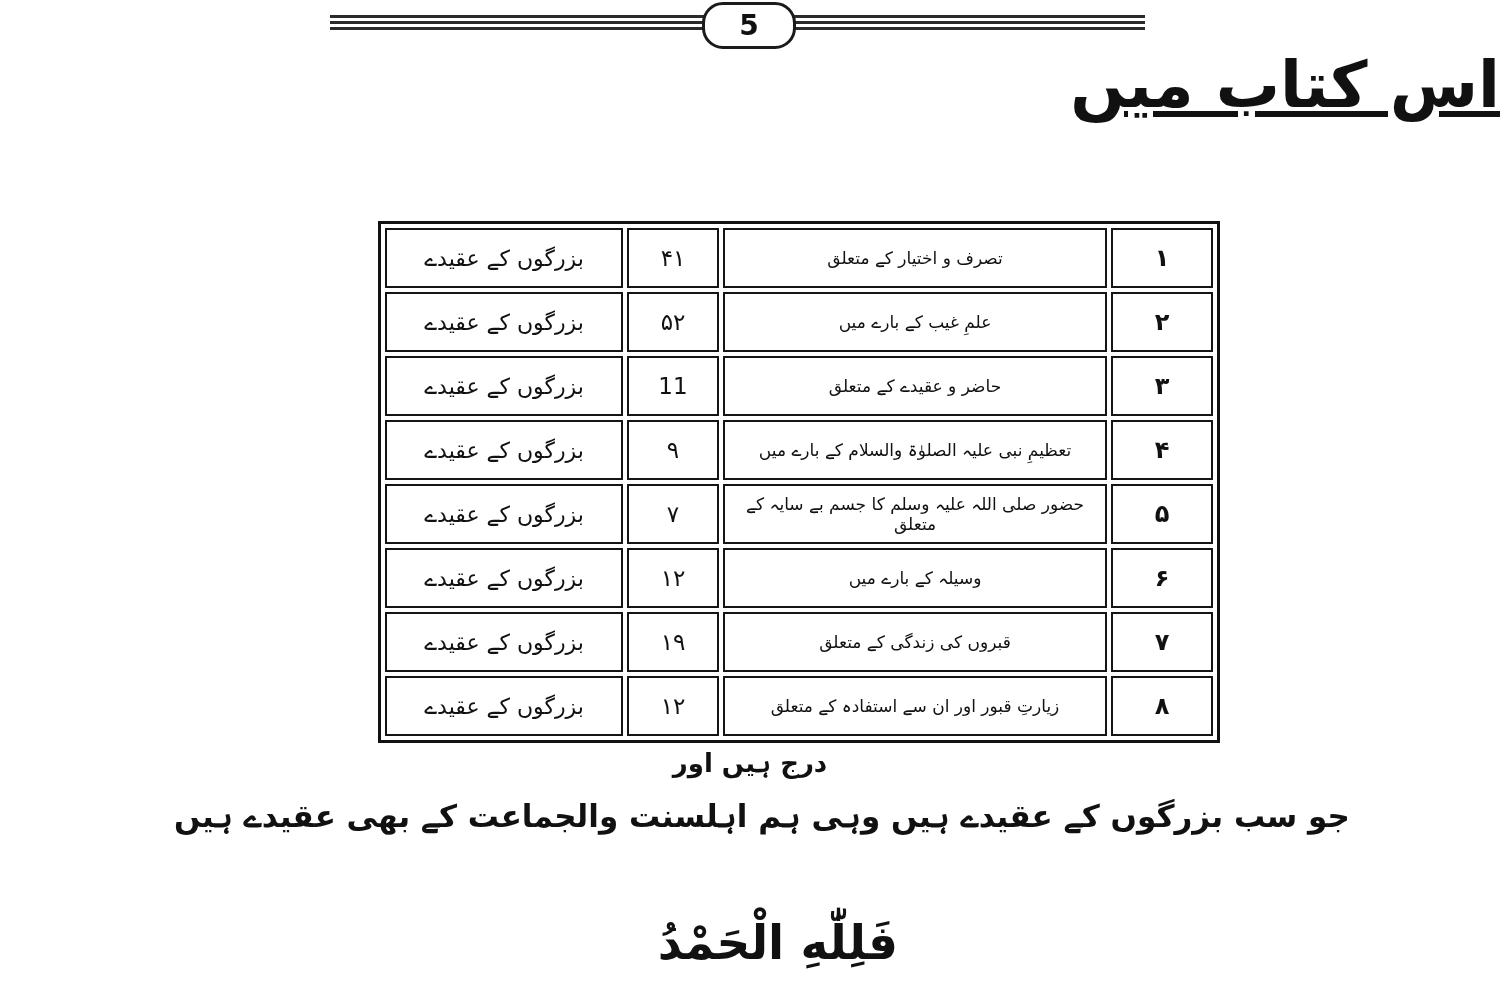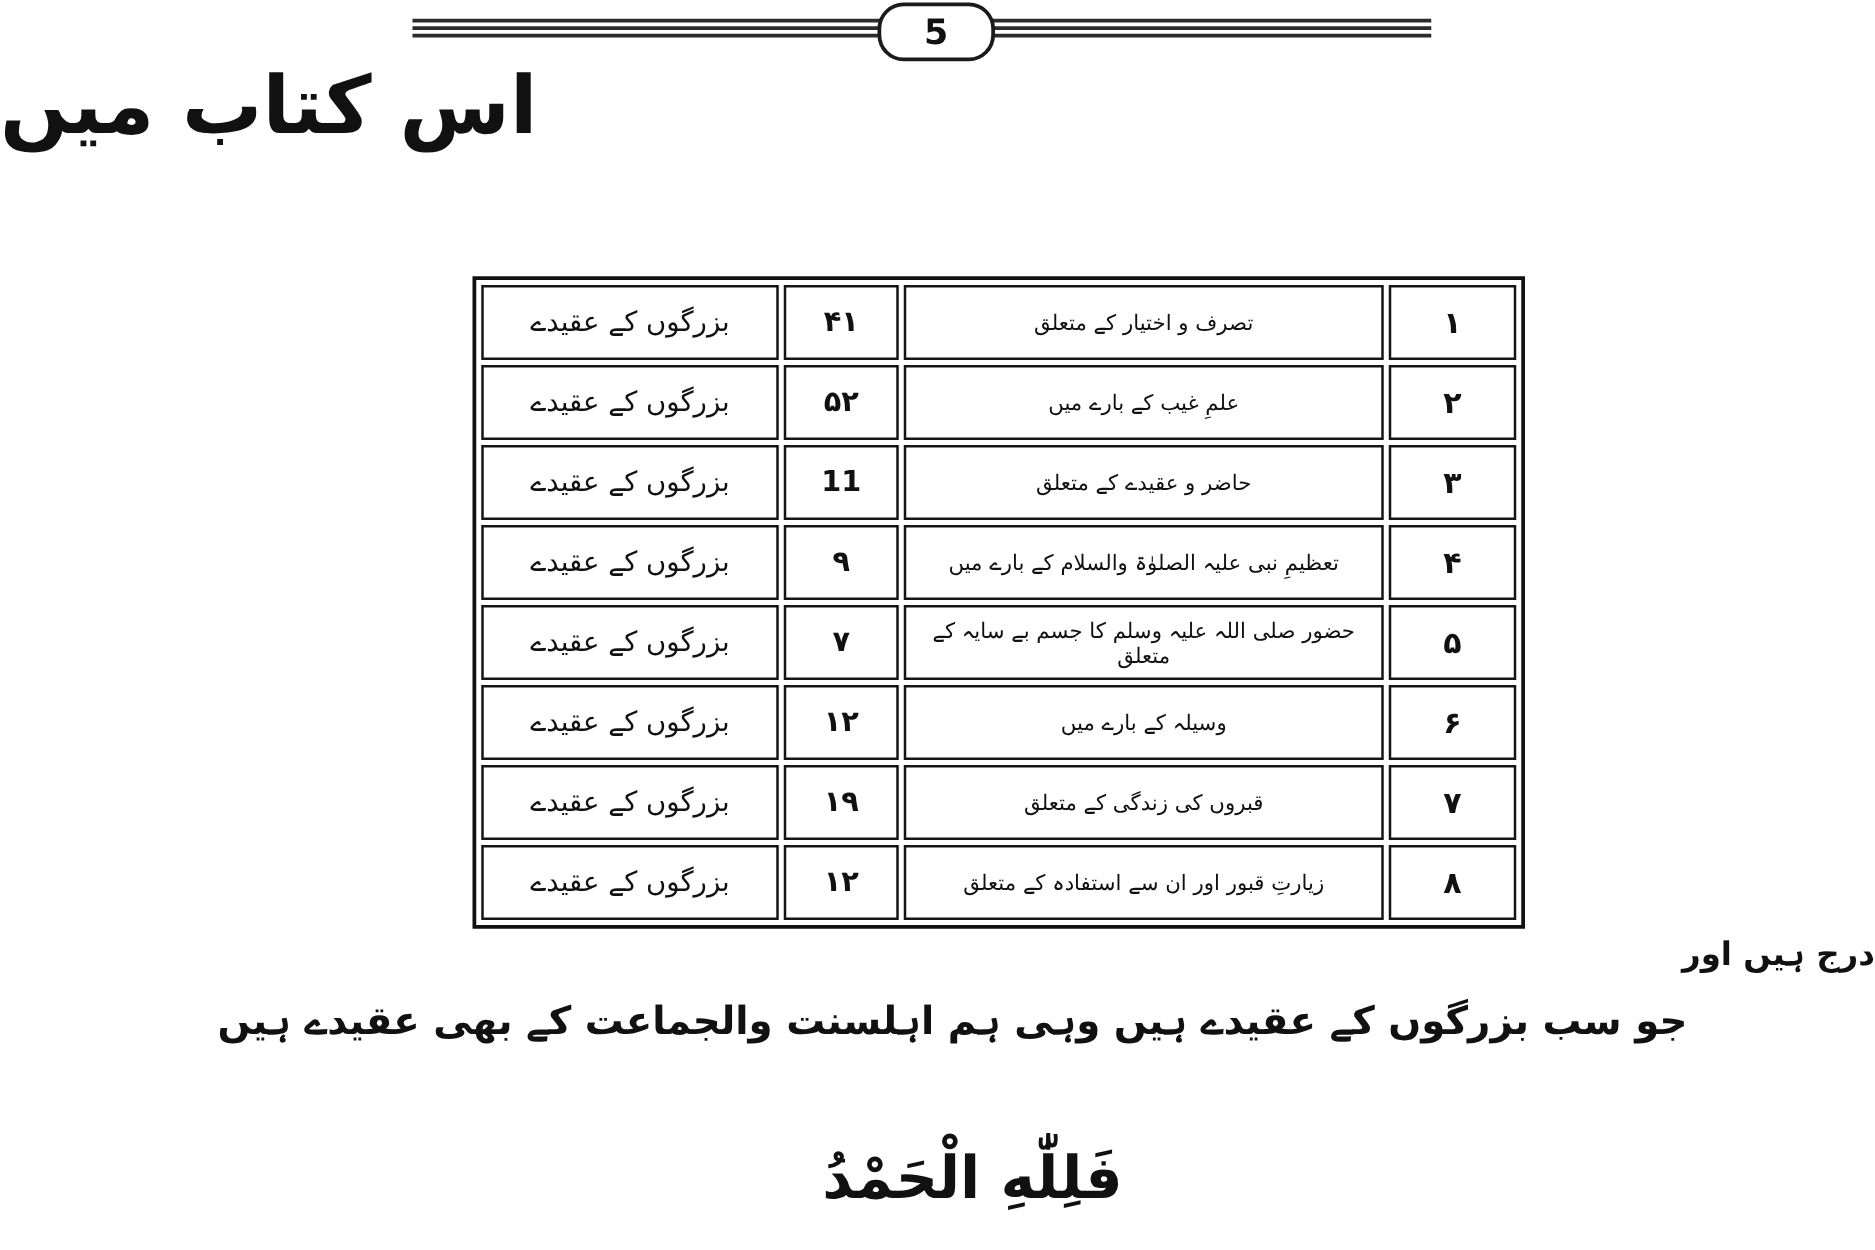--- a/index.html
+++ b/index.html
@@ -12,40 +12,40 @@
   .toprule{position:absolute;left:330px;top:15px;width:815px;}
   .toprule .line{height:3px;background:#2b2b2b;margin-bottom:3px;}
   .page-badge{
     position:absolute;left:702px;top:2px;width:88px;height:41px;
     background:#fff;border:3px solid #1b1b1b;border-radius:21px;
     display:flex;align-items:center;justify-content:center;
     font-size:28px;font-weight:bold;color:#111;z-index:2;
   }
   .main-title{
     position:absolute;top:48px;left:0;width:100%;
-    text-align:left;direction:rtl;
-    font-size:64px;font-weight:bold;letter-spacing:0px;
+    text-align:right;direction:rtl;
+    font-size:64px;font-weight:bold;letter-spacing:0px;text-decoration:underline;
   }
   
   .toc-wrap{position:absolute;left:378px;top:221px;}
   table.toc{
     direction:rtl;border-collapse:separate;border-spacing:4px;
     border:3px solid #111;background:#fff;
   }
   table.toc td{
     border:2px solid #151515;height:54px;padding:1px 16px;
     text-align:center;vertical-align:middle;background:#fff;
   }
   td.serial{width:66px;font-size:24px;font-weight:bold;}
   td.title{width:348px;font-size:17px;margin-left:40px;}
-  td.count{width:56px;font-size:23px;font-weight:bold;}
+  td.count{width:56px;font-size:23px;font-weight:normal;}
   td.note{width:202px;font-size:22px;}
   .footer-note1{
     position:absolute;top:748px;left:0;width:100%;
-    text-align:right;direction:rtl;font-size:26px;font-weight:bold;
+    text-align:center;direction:rtl;font-size:26px;font-weight:bold;
   }
   .footer-note2{
     position:absolute;top:798px;left:12px;width:100%;
     text-align:center;direction:rtl;font-size:31px;font-weight:bold;
   }
   .closing-dua{
     position:absolute;top:915px;left:0;width:100%;
     text-align:center;direction:rtl;font-size:47px;font-weight:bold;margin-left:28px;
   }
 </style>

